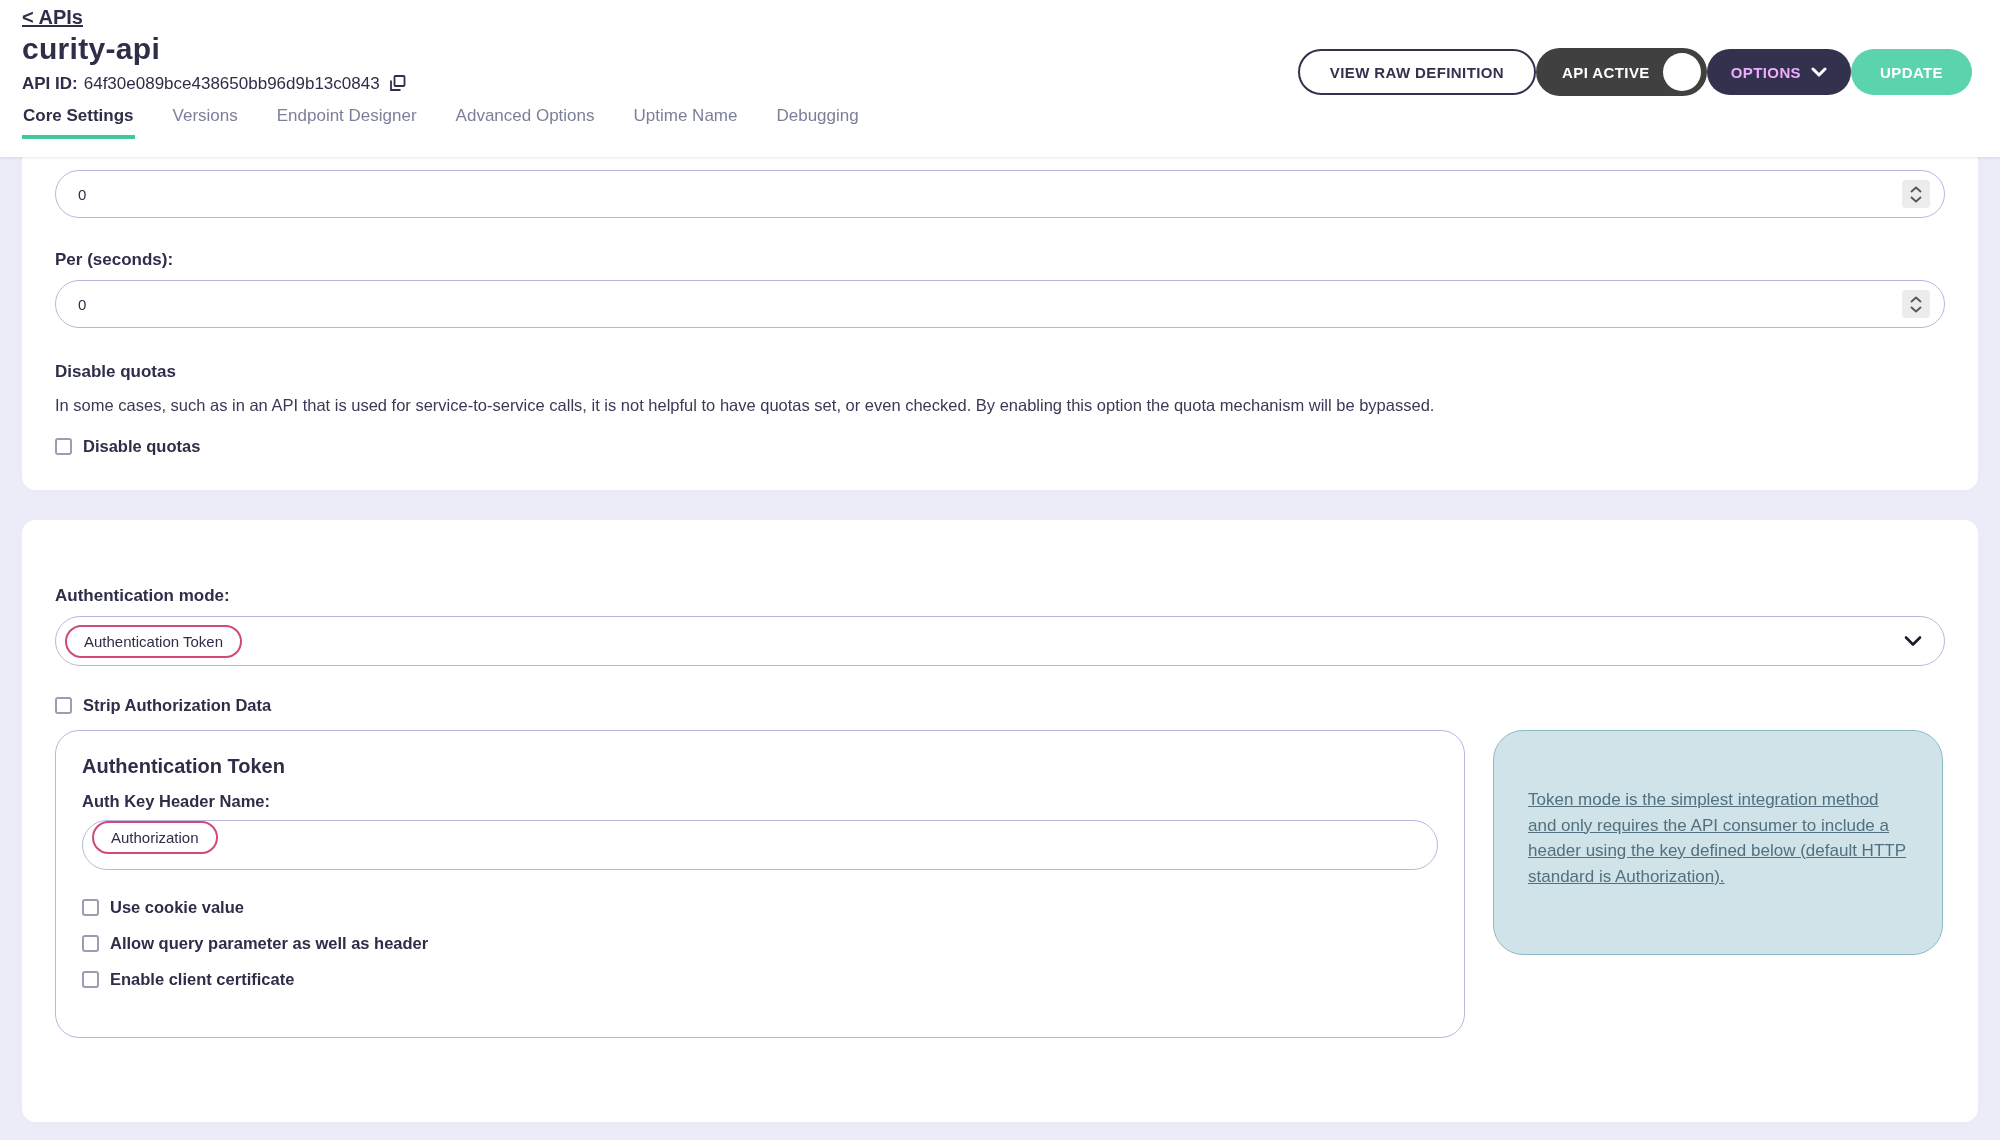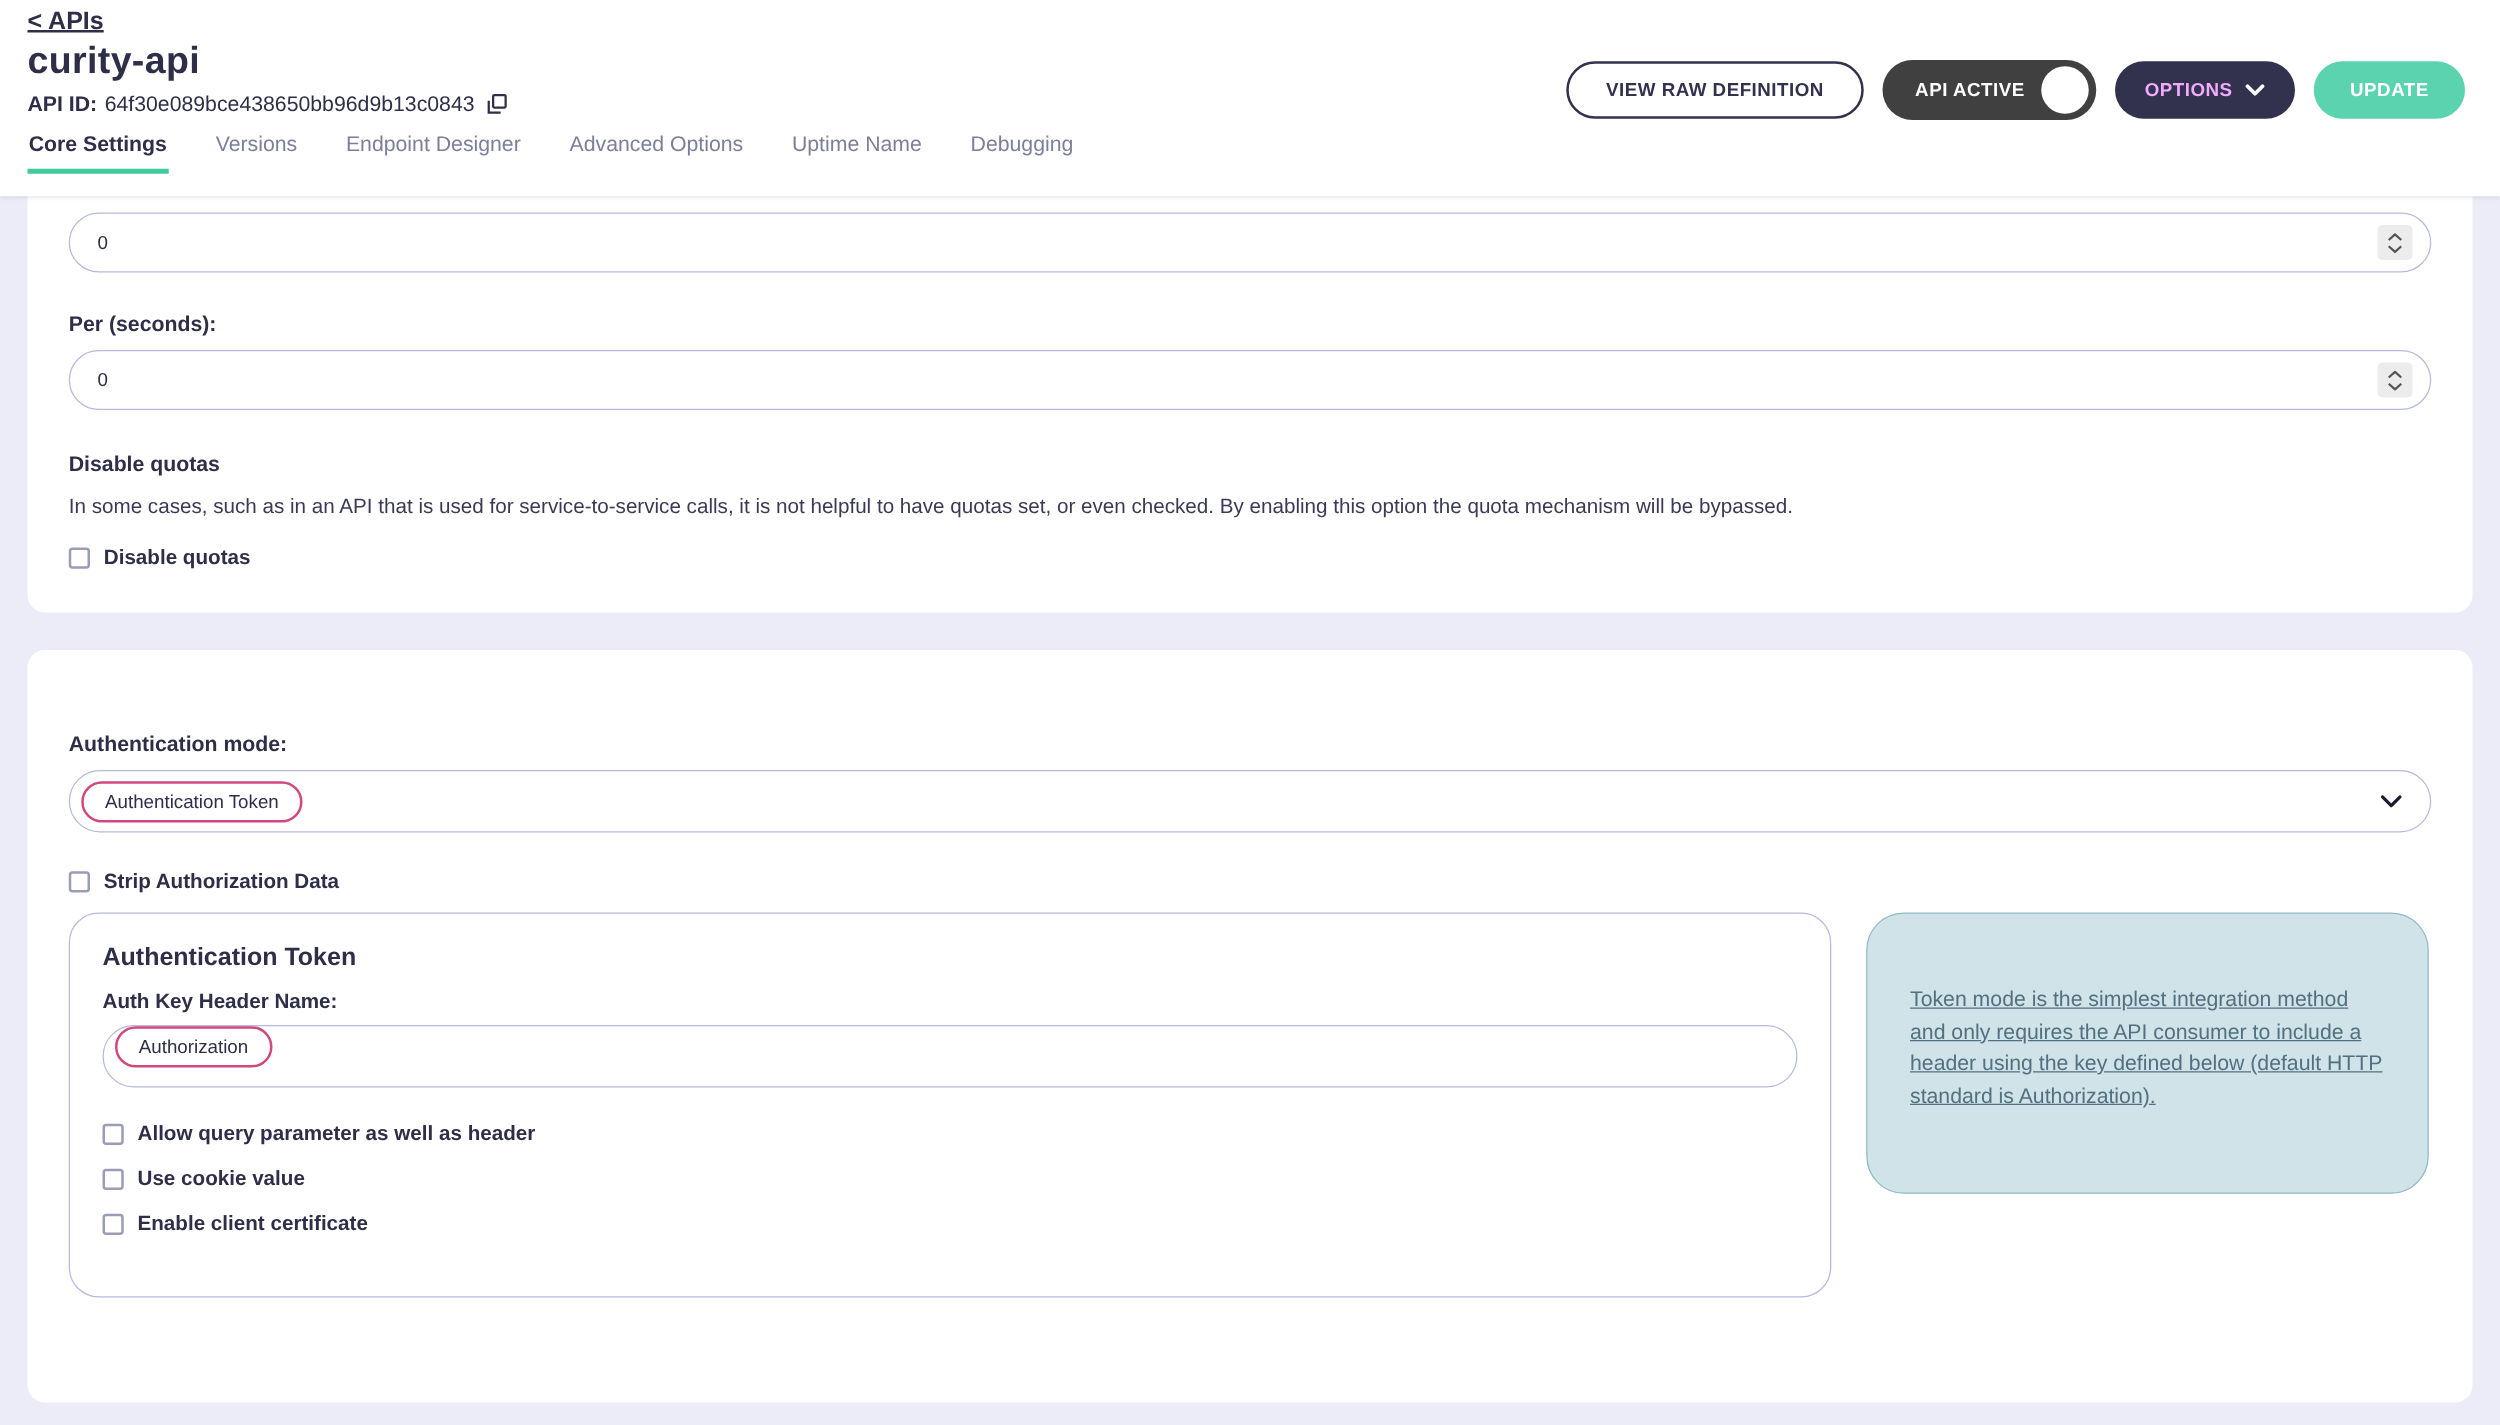--- a/index.html
+++ b/index.html
@@ -31,21 +31,21 @@
   }
   .meta-line {
     font-size:17px; line-height:25px; color:#2e2e48;
     display:flex; align-items:center; gap:6px;
   }
   .meta-line b { font-weight:700; }
   .copy-btn { display:inline-flex; cursor:pointer; margin-left:2px; }
 
   .btn-row {
     position:absolute; top:48px; right:28px;
-    display:flex; align-items:center; gap:15px;
+    display:flex; align-items:center; 
   }
   .pill-btn {
     height:46px; border-radius:23px;
     display:flex; align-items:center; justify-content:center;
     font-size:15px; font-weight:700; letter-spacing:.4px;
     cursor:pointer; white-space:nowrap;
   }
   .btn-outline { background:#fff; border:2px solid #32324e; color:#32324e; padding:0 30px; }
   .btn-toggle  { background:#404040; color:#fff; height:48px; border-radius:24px; padding:0 6px 0 26px; gap:13px; }
   .btn-toggle .knob { width:38px; height:38px; border-radius:50%; background:#fff; }
@@ -234,25 +234,25 @@
     <div class="auth-row">
       <div class="token-panel">
         <div class="panel-title">Authentication Token</div>
         <div class="panel-label">Auth Key Header Name:</div>
         <div class="token-input">
           <span class="chip">Authorization</span>
         </div>
         <div class="panel-checks">
           <div class="check-row">
             <span class="checkbox"></span>
-            <span class="check-label">Allow query parameter as well as header</span>
+            <span class="check-label">Use cookie value</span>
           </div>
           <div class="check-row">
             <span class="checkbox"></span>
-            <span class="check-label">Use cookie value</span>
+            <span class="check-label">Allow query parameter as well as header</span>
           </div>
           <div class="check-row">
             <span class="checkbox"></span>
             <span class="check-label">Enable client certificate</span>
           </div>
         </div>
       </div>
 
       <div class="info-box">
         <span>Token mode is the simplest integration method and only requires the API consumer to include a header using the key defined below (default HTTP standard is Authorization).</span>

